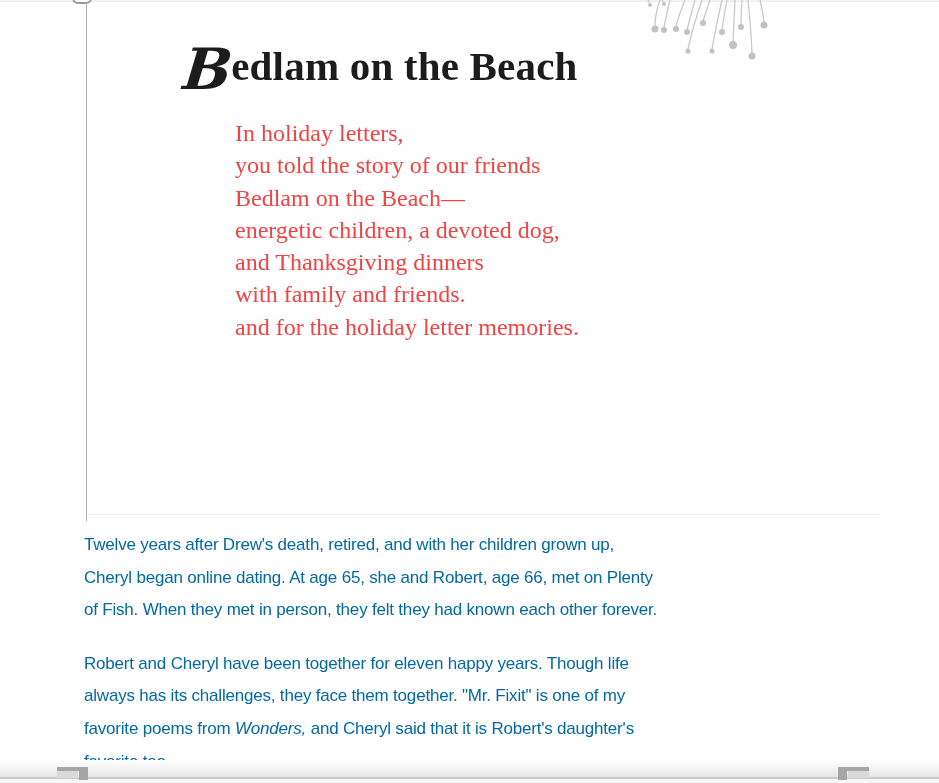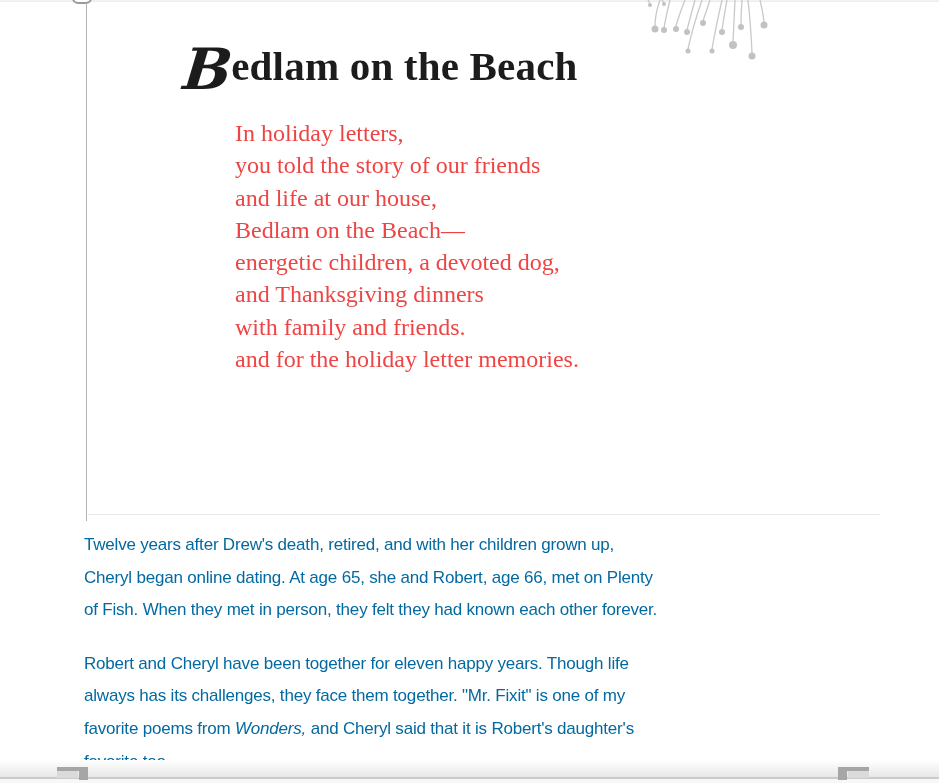--- a/index.html
+++ b/index.html
@@ -131,21 +131,20 @@
       <circle cx="20" cy="5" r="2"></circle>
       <circle cx="34" cy="4" r="2"></circle>
     </g>
   </svg>
 
   <h1 class="poem-title"><span class="initial">B</span><span class="rest">edlam on the Beach</span></h1>
 
   <div class="poem">
     <div class="poem-line">In holiday letters,</div>
     <div class="poem-line">you told the story of our friends</div>
-    <div class="poem-line">and life at our house,</div>
     <div class="poem-line">Bedlam on the Beach—</div>
     <div class="poem-line">energetic children, a devoted dog,</div>
     <div class="poem-line">and Thanksgiving dinners</div>
     <div class="poem-line">with family and friends.</div>
     <div class="poem-line">and for the holiday letter memories.</div>
   </div>
 
   <div class="prose">
     <div class="para">
       <span class="pline">Twelve years after Drew's death, retired, and with her children grown up,</span>

